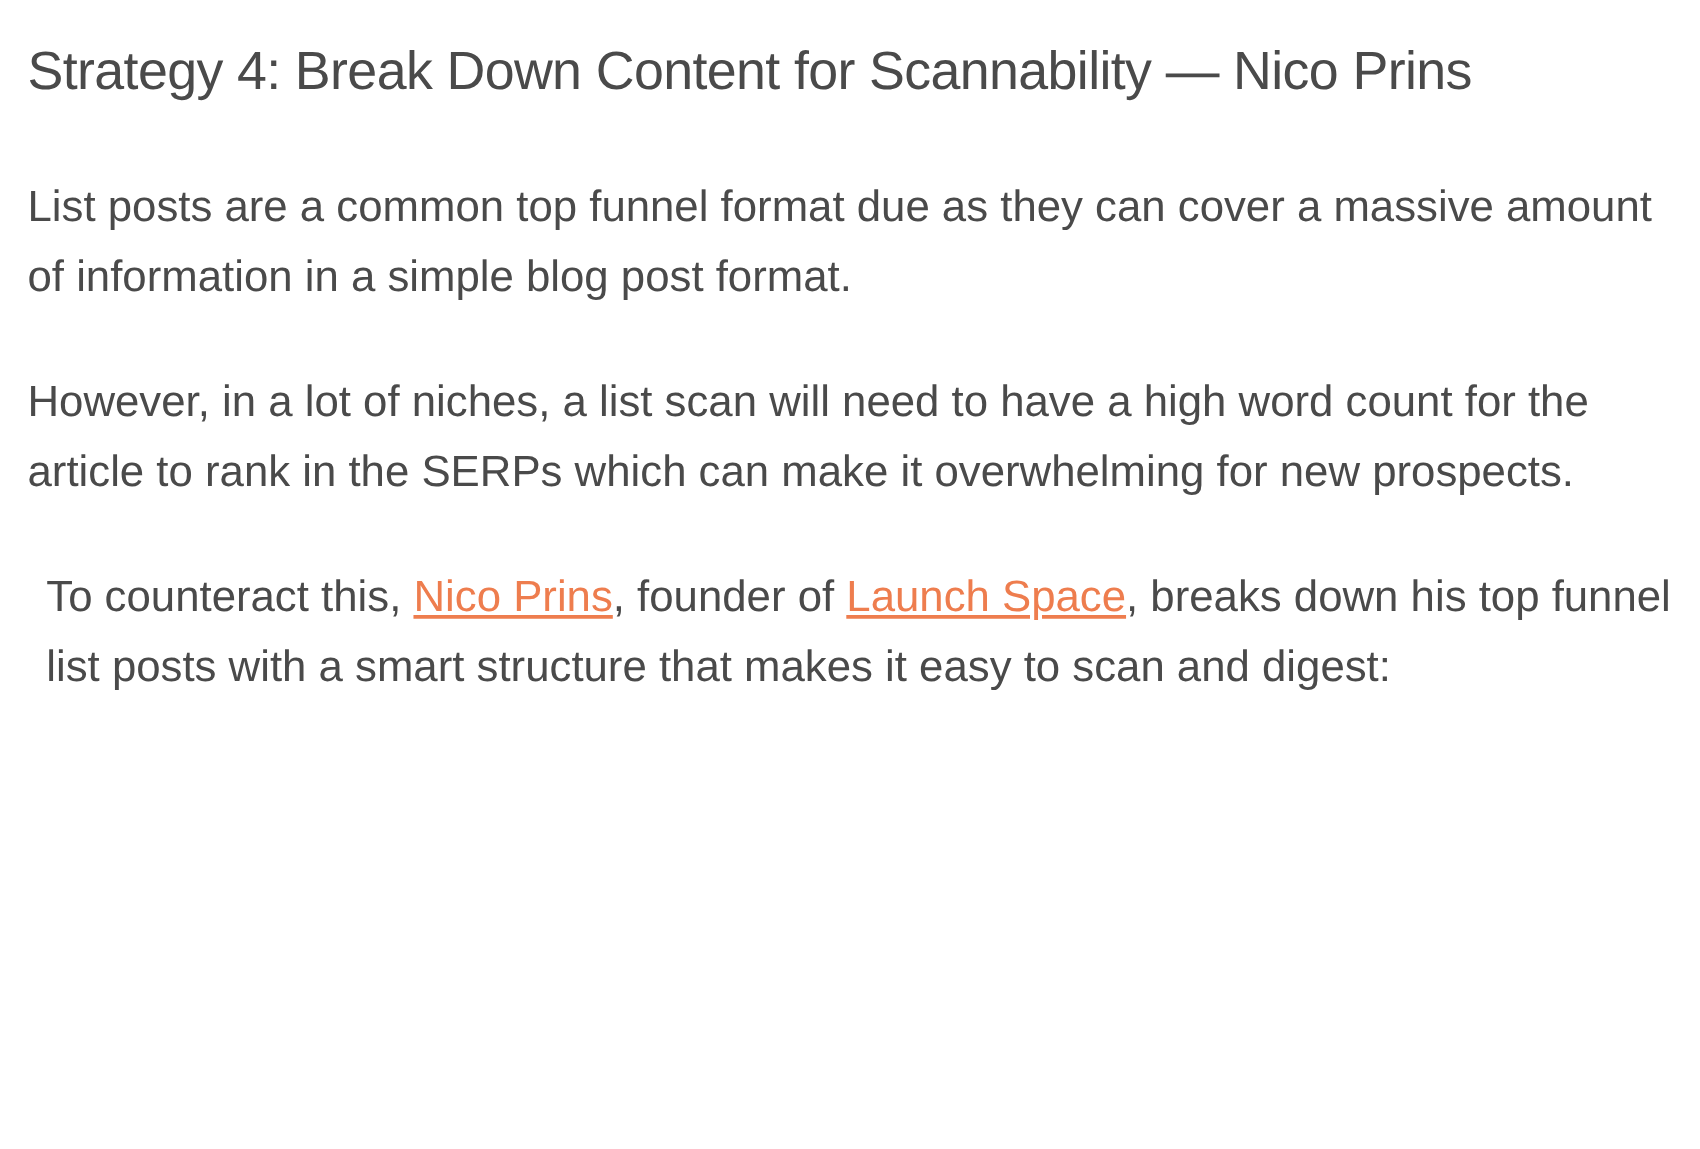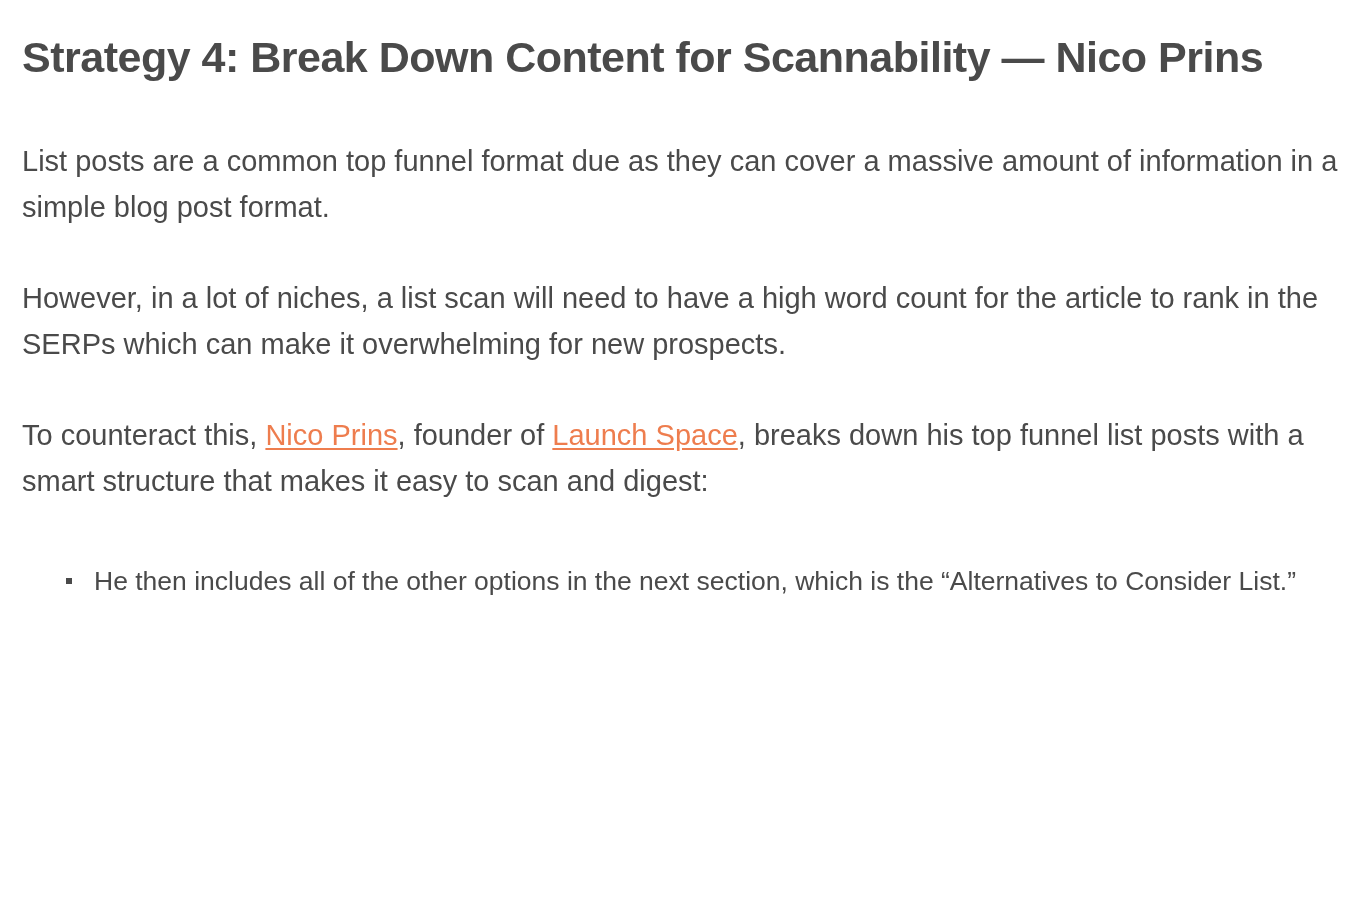--- a/index.html
+++ b/index.html
@@ -9,35 +9,36 @@
     }
     body {
       font-family: -apple-system, BlinkMacSystemFont, 'Segoe UI', 'Helvetica Neue', Arial, sans-serif;
       background: #ffffff;
       padding: 28px 22px;
       max-width: 1360px;
       color: #4a4a4a;
     }
     h2.heading {
       font-size: 43px;
-      font-weight: 700;
+      font-weight: 400;
       line-height: 1.35;
       color: #4a4a4a;
       margin-bottom: 52px;
       letter-spacing: -0.5px;
     }
     p.paragraph {
-      font-size: 29px;
+      font-size: 35px;
       line-height: 1.6;
       color: #4a4a4a;
       margin-bottom: 44px;
       font-weight: 400;
     }
     p.paragraph.last-para {
       margin-bottom: 56px;
+      margin-left: 15px;
     }
     a.link {
       color: #ee7d4e;
       text-decoration: underline;
       text-underline-offset: 3px;
     }
     ul.list {
       list-style: none;
       padding-left: 58px;
     }
@@ -64,14 +65,13 @@
 
 <h2 class="heading">Strategy 4: Break Down Content for Scannability — Nico Prins</h2>
 
 <p class="paragraph">List posts are a common top funnel format due as they can cover a massive amount of information in a simple blog post format.</p>
 
 <p class="paragraph">However, in a lot of niches, a list scan will need to have a high word count for the article to rank in the SERPs which can make it overwhelming for new prospects.</p>
 
 <p class="paragraph last-para"><span>To counteract this, </span><a class="link" href="#">Nico Prins</a><span>, founder of </span><a class="link" href="#">Launch Space</a><span>, breaks down his top funnel list posts with a smart structure that makes it easy to scan and digest:</span></p>
 
 <ul class="list">
-  <li>He then includes all of the other options in the next section, which is the “Alternatives to Consider List.”</li>
 </ul>
 
 </body></html>

